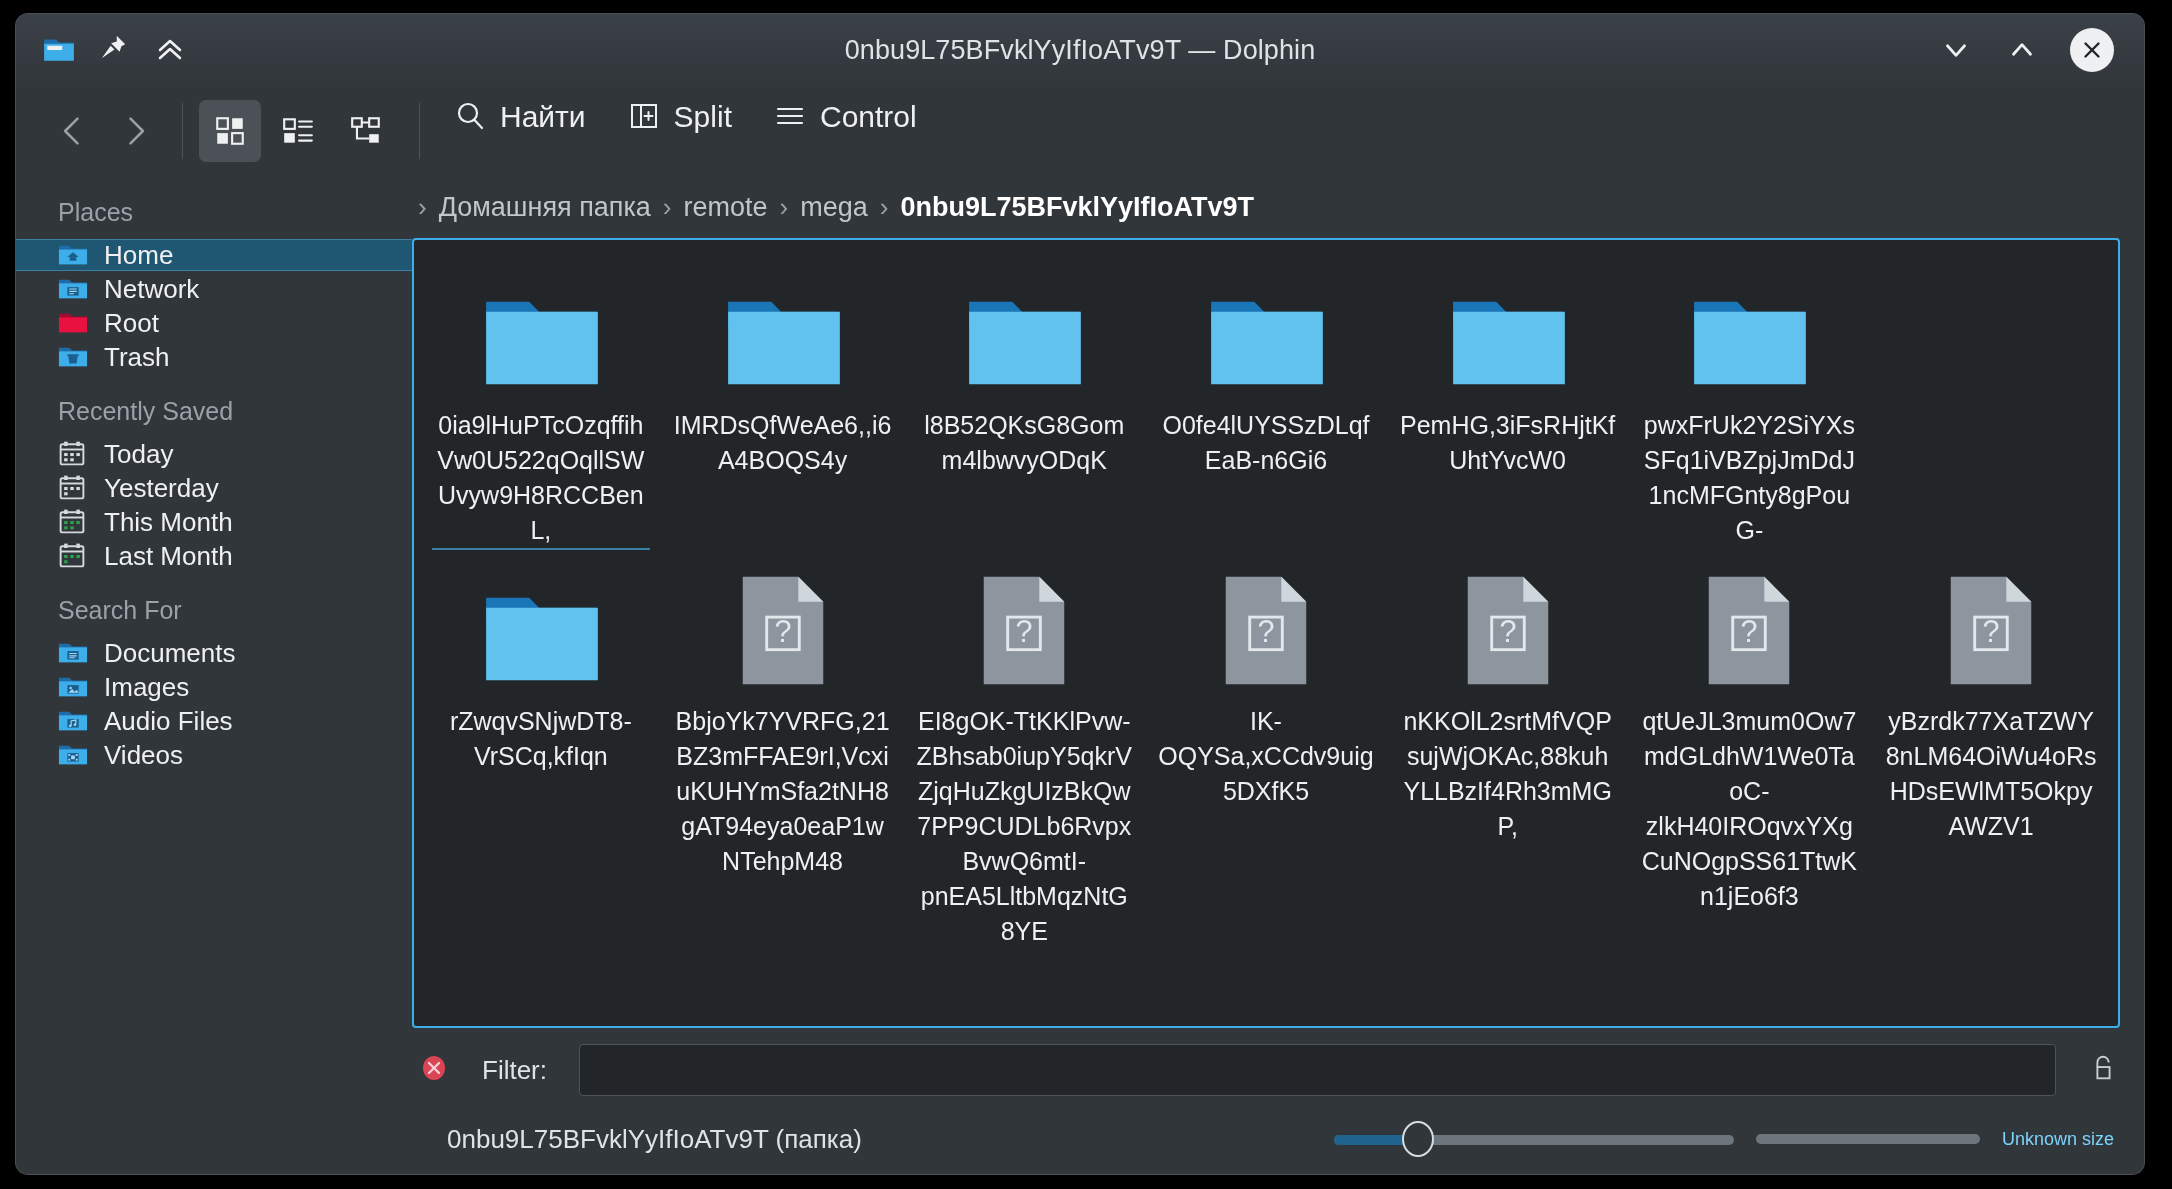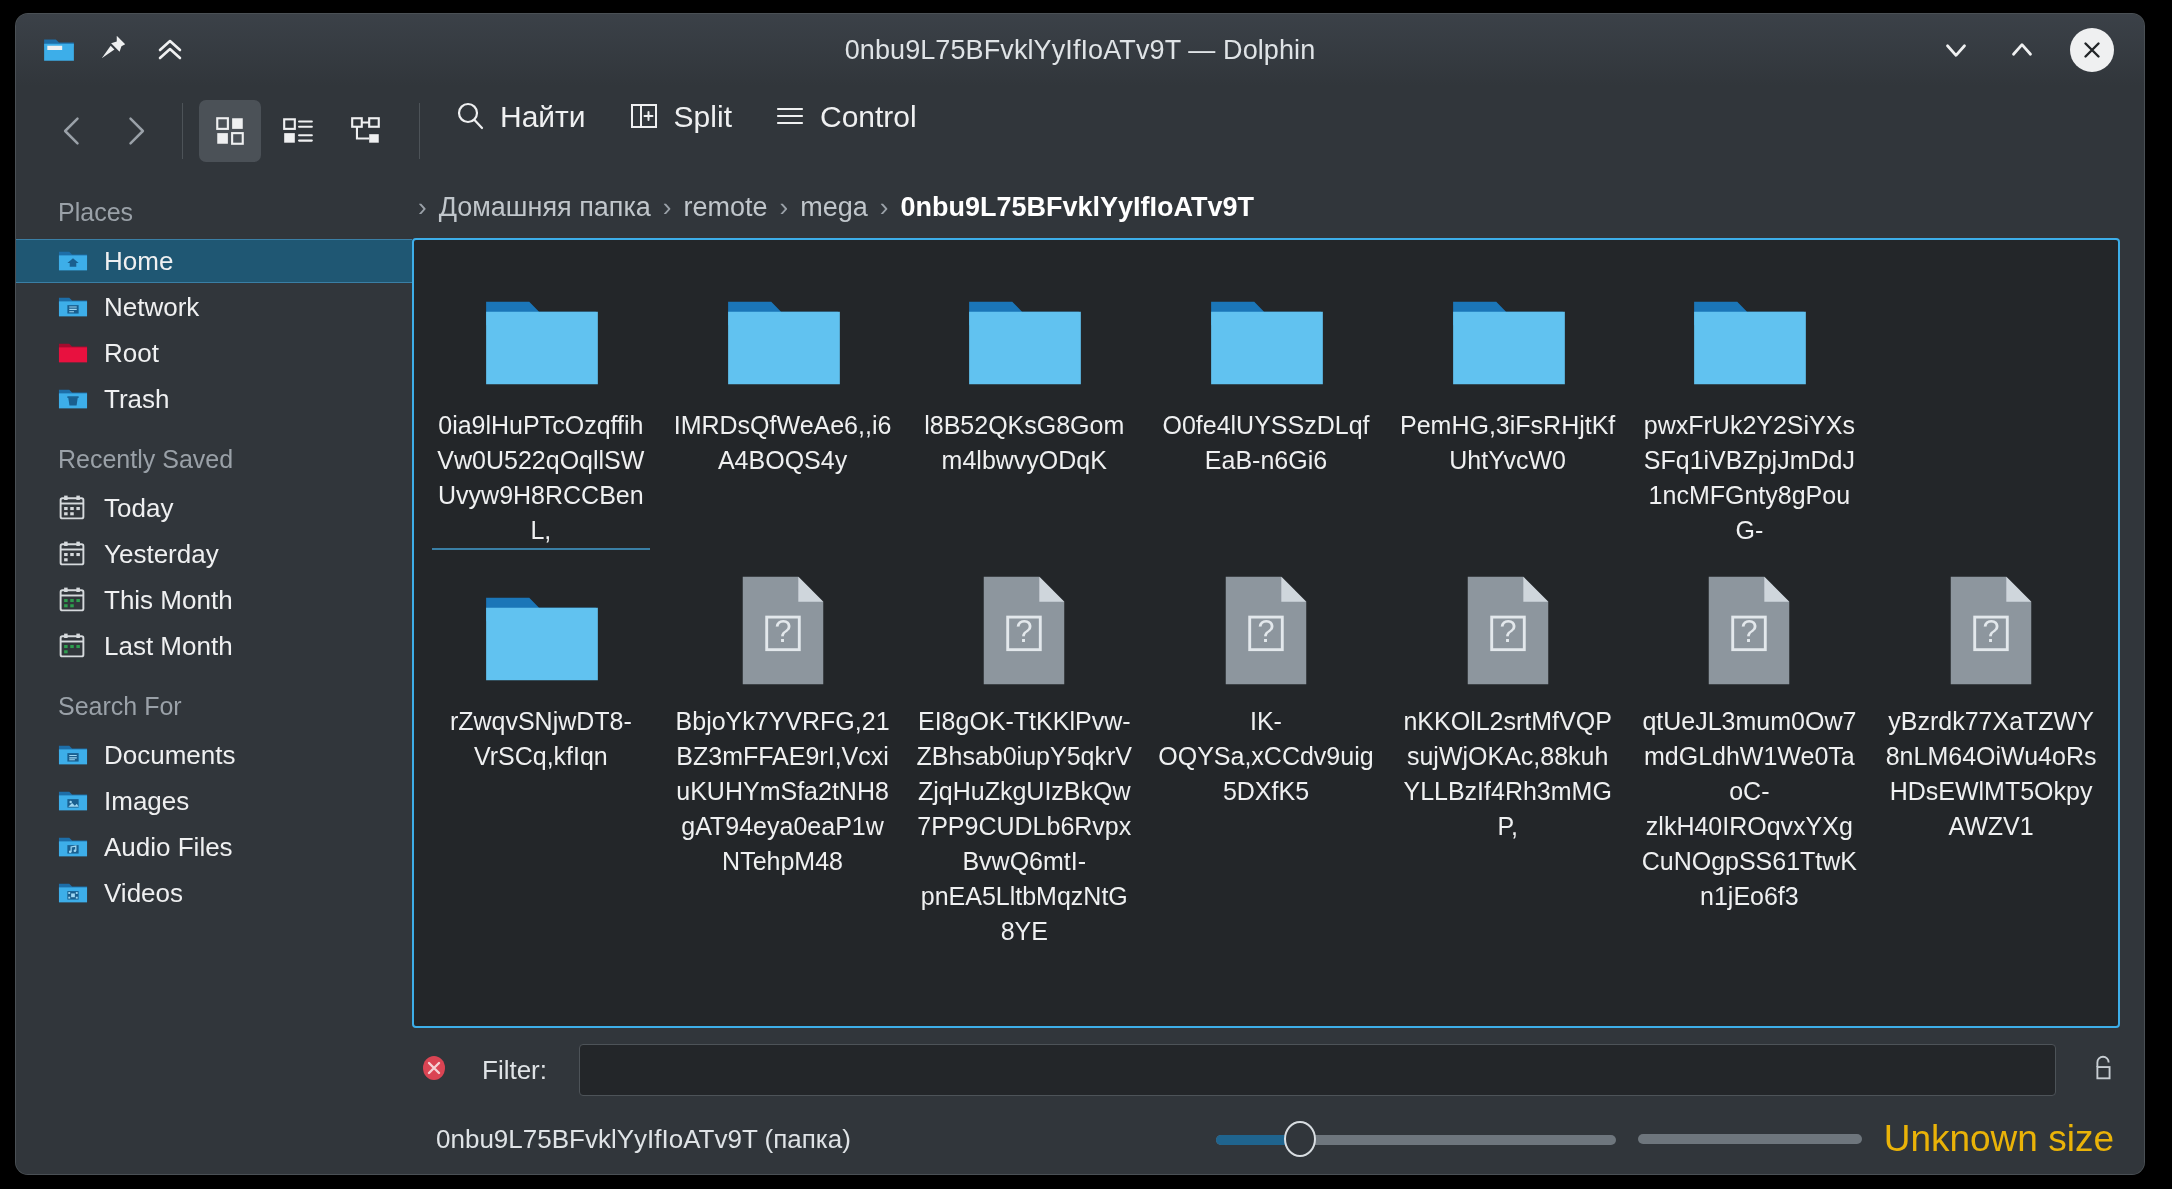--- a/index.html
+++ b/index.html
@@ -110,21 +110,21 @@
     padding: 0 0 0 0;
     overflow: hidden;
   }
   .side-head {
     color: #9aa1a8;
     font-size: 25px;
     padding: 22px 0 10px 42px;
   }
   .side-item {
     display: flex; align-items: center; gap: 16px;
-    height: 44px;
+    height: 32px;
     padding-left: 42px;
     margin: 2px 8px 2px 0;
     color: #eff0f1;
     font-size: 26px;
     border-radius: 4px;
   }
   .side-item.selected {
     background: #1f5773;
     border-top: 1px solid #3a7fa5;
     border-bottom: 1px solid #3a7fa5;
@@ -209,21 +209,21 @@
     font-size: 24px;
     padding: 0 14px;
     font-family: "Liberation Sans", sans-serif;
   }
   #filter-input::placeholder { color: #6e767d; }
 
   
   #statusbar {
     height: 70px; flex: 0 0 70px;
     display: flex; align-items: center;
-    padding: 0 30px 0 0;
+    padding: 0 30px 0 11px;
     background: #31363b;
   }
   #status-text {
     color: #dfe3e6; font-size: 26px;
     padding-left: 420px;
     white-space: nowrap;
   }
   #status-right {
     margin-left: auto;
     display: flex; align-items: center; gap: 22px;
@@ -248,21 +248,21 @@
     left: 17%;
     width: 32px; height: 36px;
     border-radius: 50%;
     border: 2px solid #d8dde1;
     background: #31363b;
   }
   #space-bar {
     width: 224px; height: 10px; border-radius: 5px;
     background: #6e767d;
   }
-  #size-text { color: #eab308; font-size: 37px; white-space: nowrap; }
+  #size-text { color: #7dd3fc; font-size: 18px; white-space: nowrap; }
 </style>
 </head>
 <body>
 
 <div id="window">
 
   <div id="titlebar">
     <div id="titlebar-left">
       <span class="tb-icon">
         <svg viewBox="0 0 32 32" width="34" height="34">

